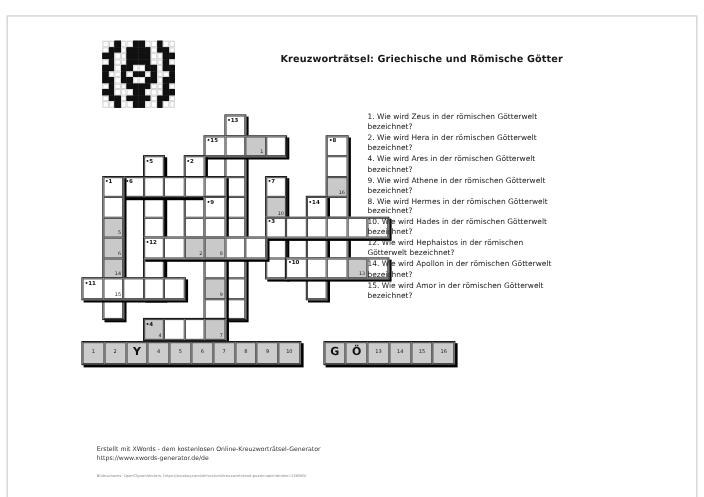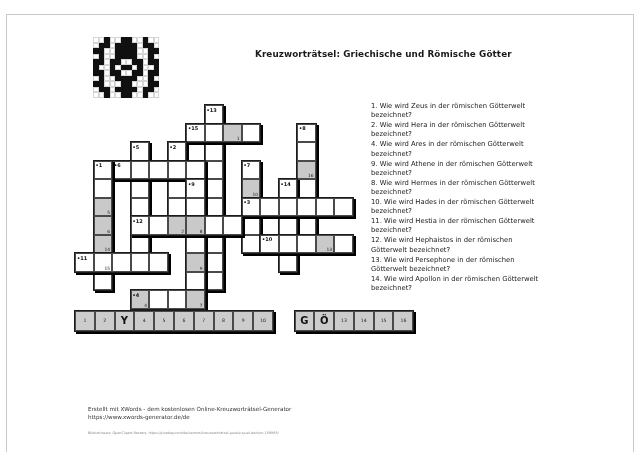--- a/index.html
+++ b/index.html
@@ -23,21 +23,21 @@
   .wlabel{position:absolute;left:1px;top:0.5px;font-size:5px;font-weight:bold;color:#111;
           white-space:nowrap;z-index:3;}
   .snum{position:absolute;right:1px;bottom:0px;font-size:4.4px;color:#222;z-index:3;}
   
   .strip{position:absolute;display:flex;border:1px solid #1c1c1c;box-shadow:2px 2px 0 #000;}
   .scell{position:relative;width:19.8px;height:19.8px;box-sizing:border-box;border:0.6px solid #4a4a4a;
          background:#cccccc;display:flex;align-items:center;justify-content:center;}
   .scell .small{font-size:4.6px;color:#222;}
   .scell .big{font-size:10px;font-weight:bold;color:#111;}
   
-  #questions{position:absolute;left:371px;top:90px;width:170px;}
+  #questions{position:absolute;left:334px;top:90px;width:170px;}
   .question{font-size:6.8px;line-height:1.37;color:#222;margin-bottom:0.6px;}
   
   #footer-line1{position:absolute;left:88px;top:394px;font-size:5.6px;color:#333;}
   #footer-line2{position:absolute;left:88px;top:402px;font-size:5.6px;color:#333;}
   #footer-credit{position:absolute;left:88px;top:419px;font-size:3.4px;color:#888;}
 </style>
 </head>
 <body>
 
 <div id="page">
@@ -431,22 +431,21 @@
       </div>
     </div>
 
   <div id="questions">
       <div class="question">1. Wie wird Zeus in der römischen Götterwelt bezeichnet?</div>
       <div class="question">2. Wie wird Hera in der römischen Götterwelt bezeichnet?</div>
       <div class="question">4. Wie wird Ares in der römischen Götterwelt bezeichnet?</div>
       <div class="question">9. Wie wird Athene in der römischen Götterwelt bezeichnet?</div>
       <div class="question">8. Wie wird Hermes in der römischen Götterwelt bezeichnet?</div>
       <div class="question">10. Wie wird Hades in der römischen Götterwelt bezeichnet?</div>
-      <div class="question">11. Wie wird Hestia in der römischen Götterwelt bezeichnet?</div>
       <div class="question">12. Wie wird Hephaistos in der römischen Götterwelt bezeichnet?</div>
-      <div class="question">13. Wie wird Persephone in der römischen Götterwelt bezeichnet?</div>
       <div class="question">14. Wie wird Apollon in der römischen Götterwelt bezeichnet?</div>
+      <div class="question">15. Wie wird Amor in der römischen Götterwelt bezeichnet?</div>
     </div>
 
   <div id="footer-line1">Erstellt mit XWords - dem kostenlosen Online-Kreuzworträtsel-Generator</div>
   <div id="footer-line2">https://www.xwords-generator.de/de</div>
   <div id="footer-credit">Bildnachweis: OpenClipart-Vectors, https://pixabay.com/de/vectors/kreuzworträtsel-puzzle-spiel-denken-156865/</div>
 </div>
 
 </body></html>

